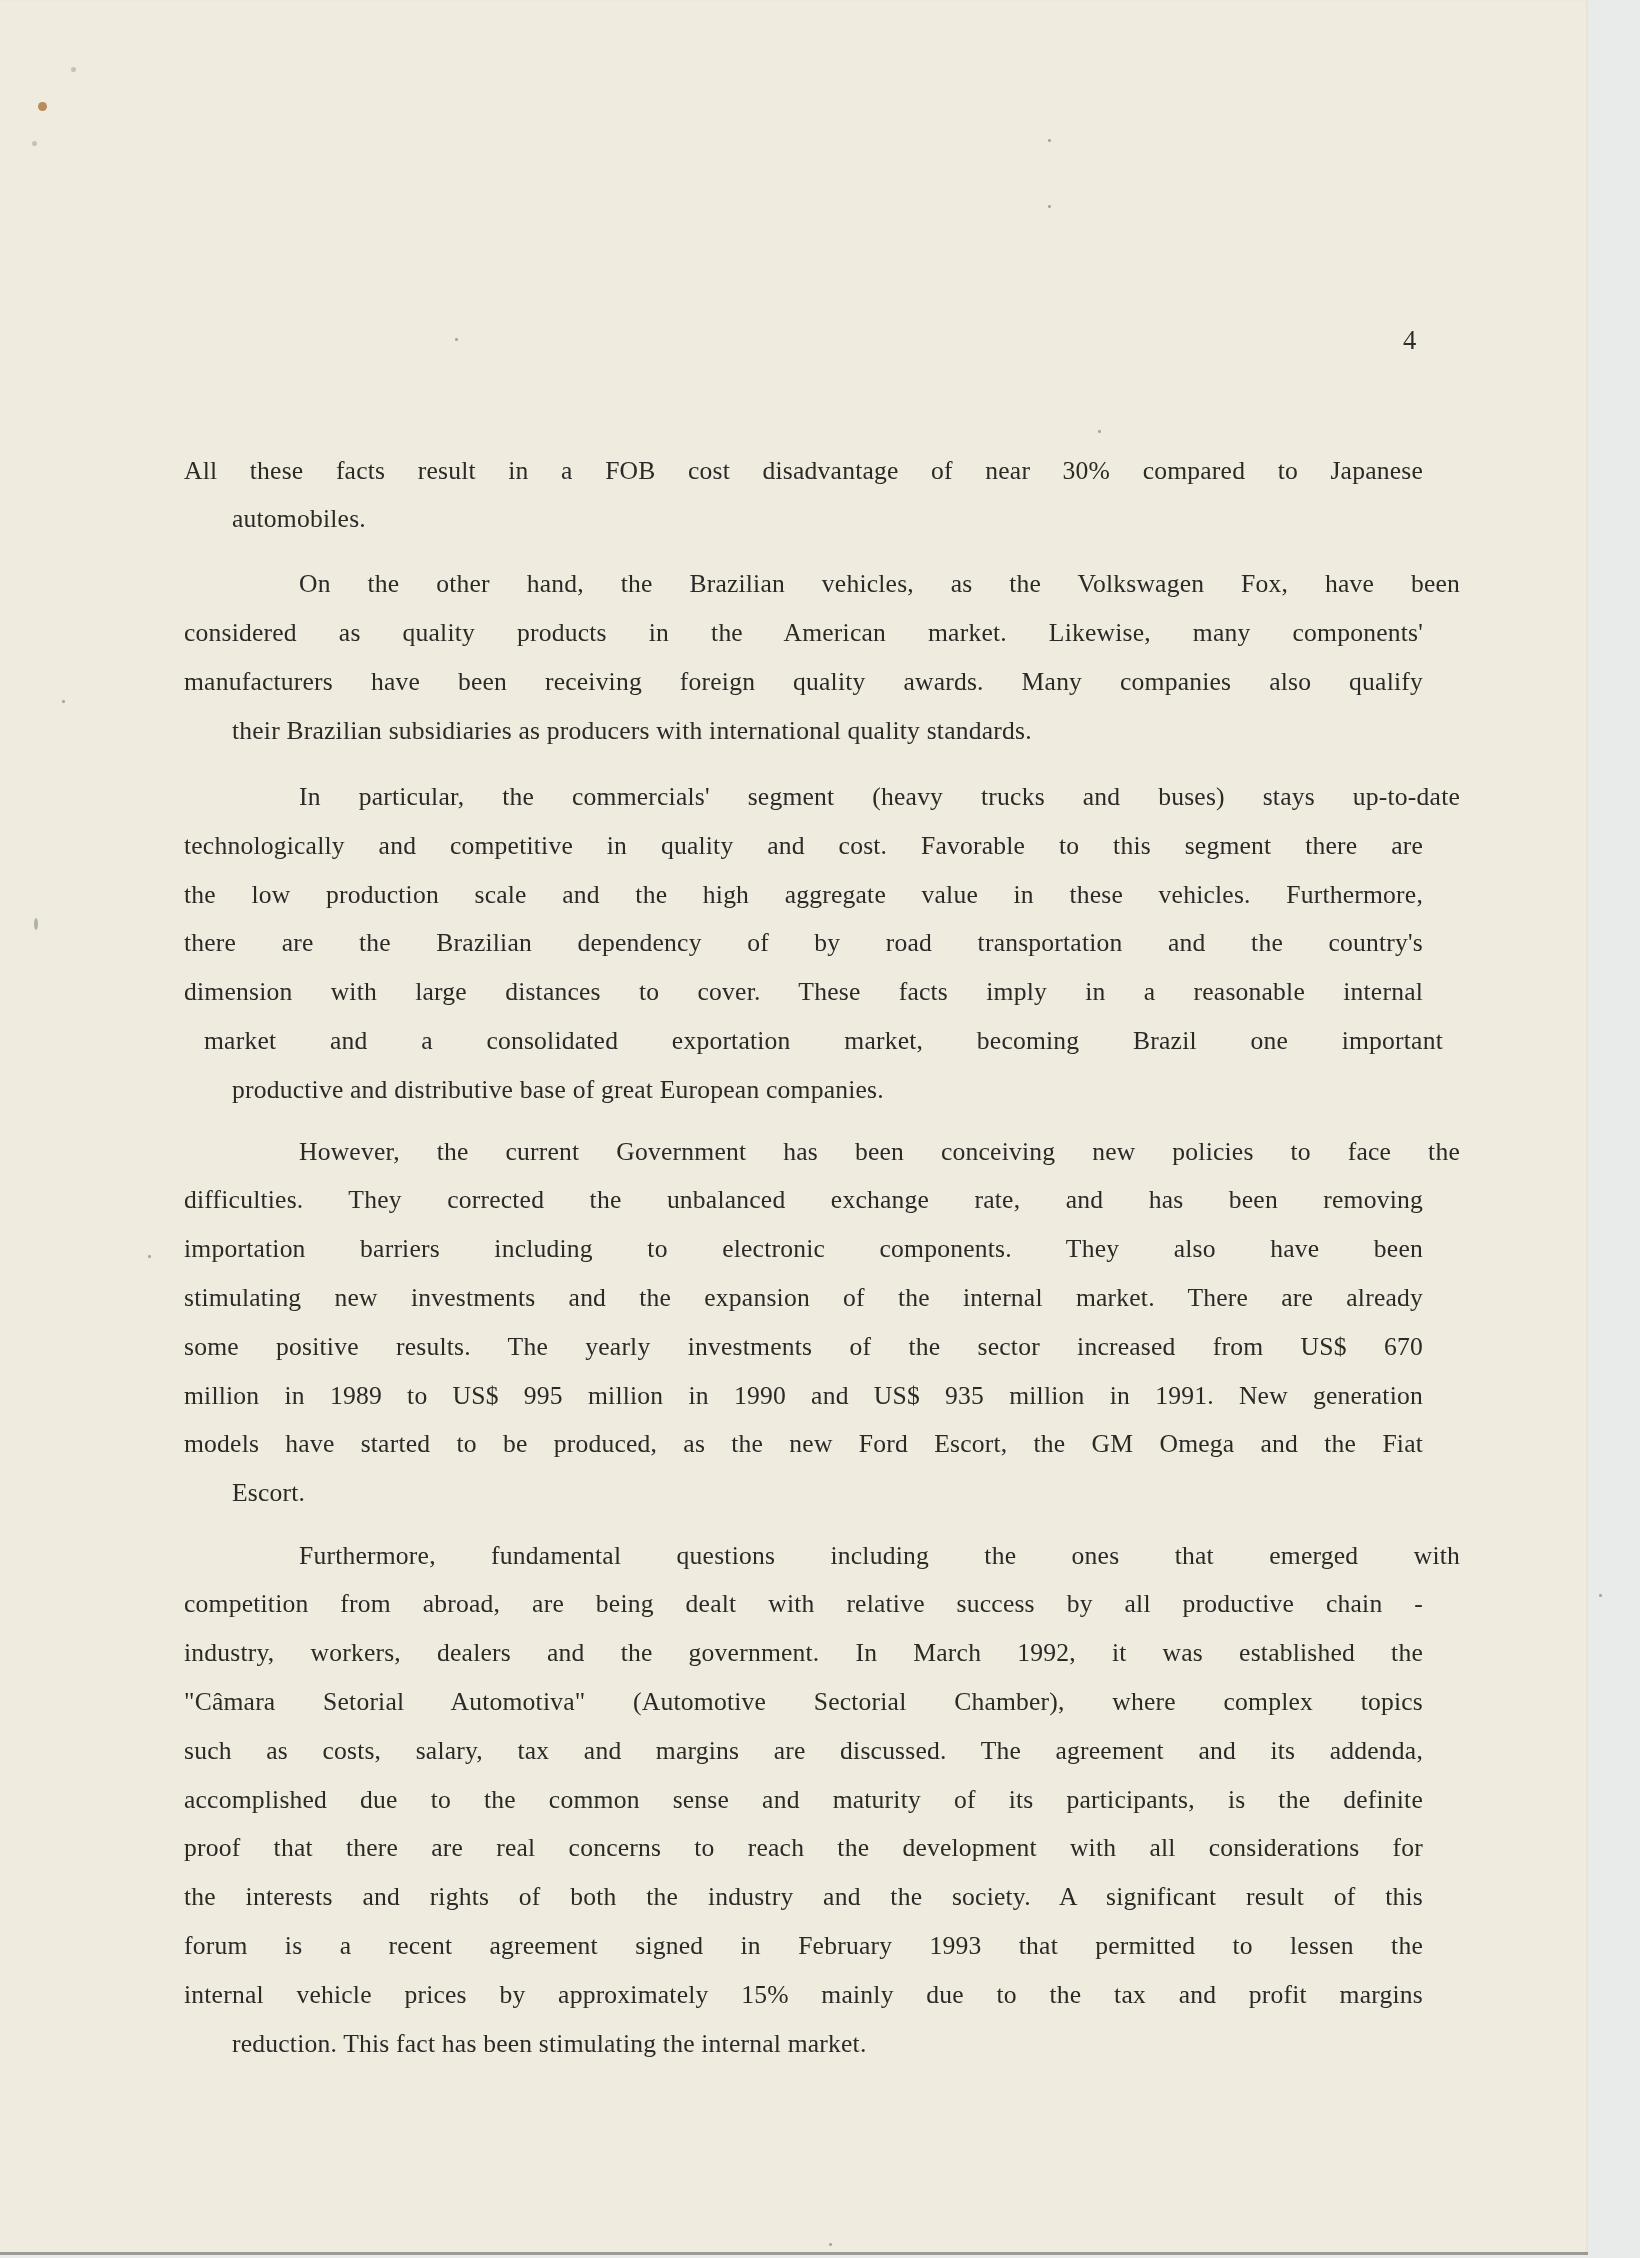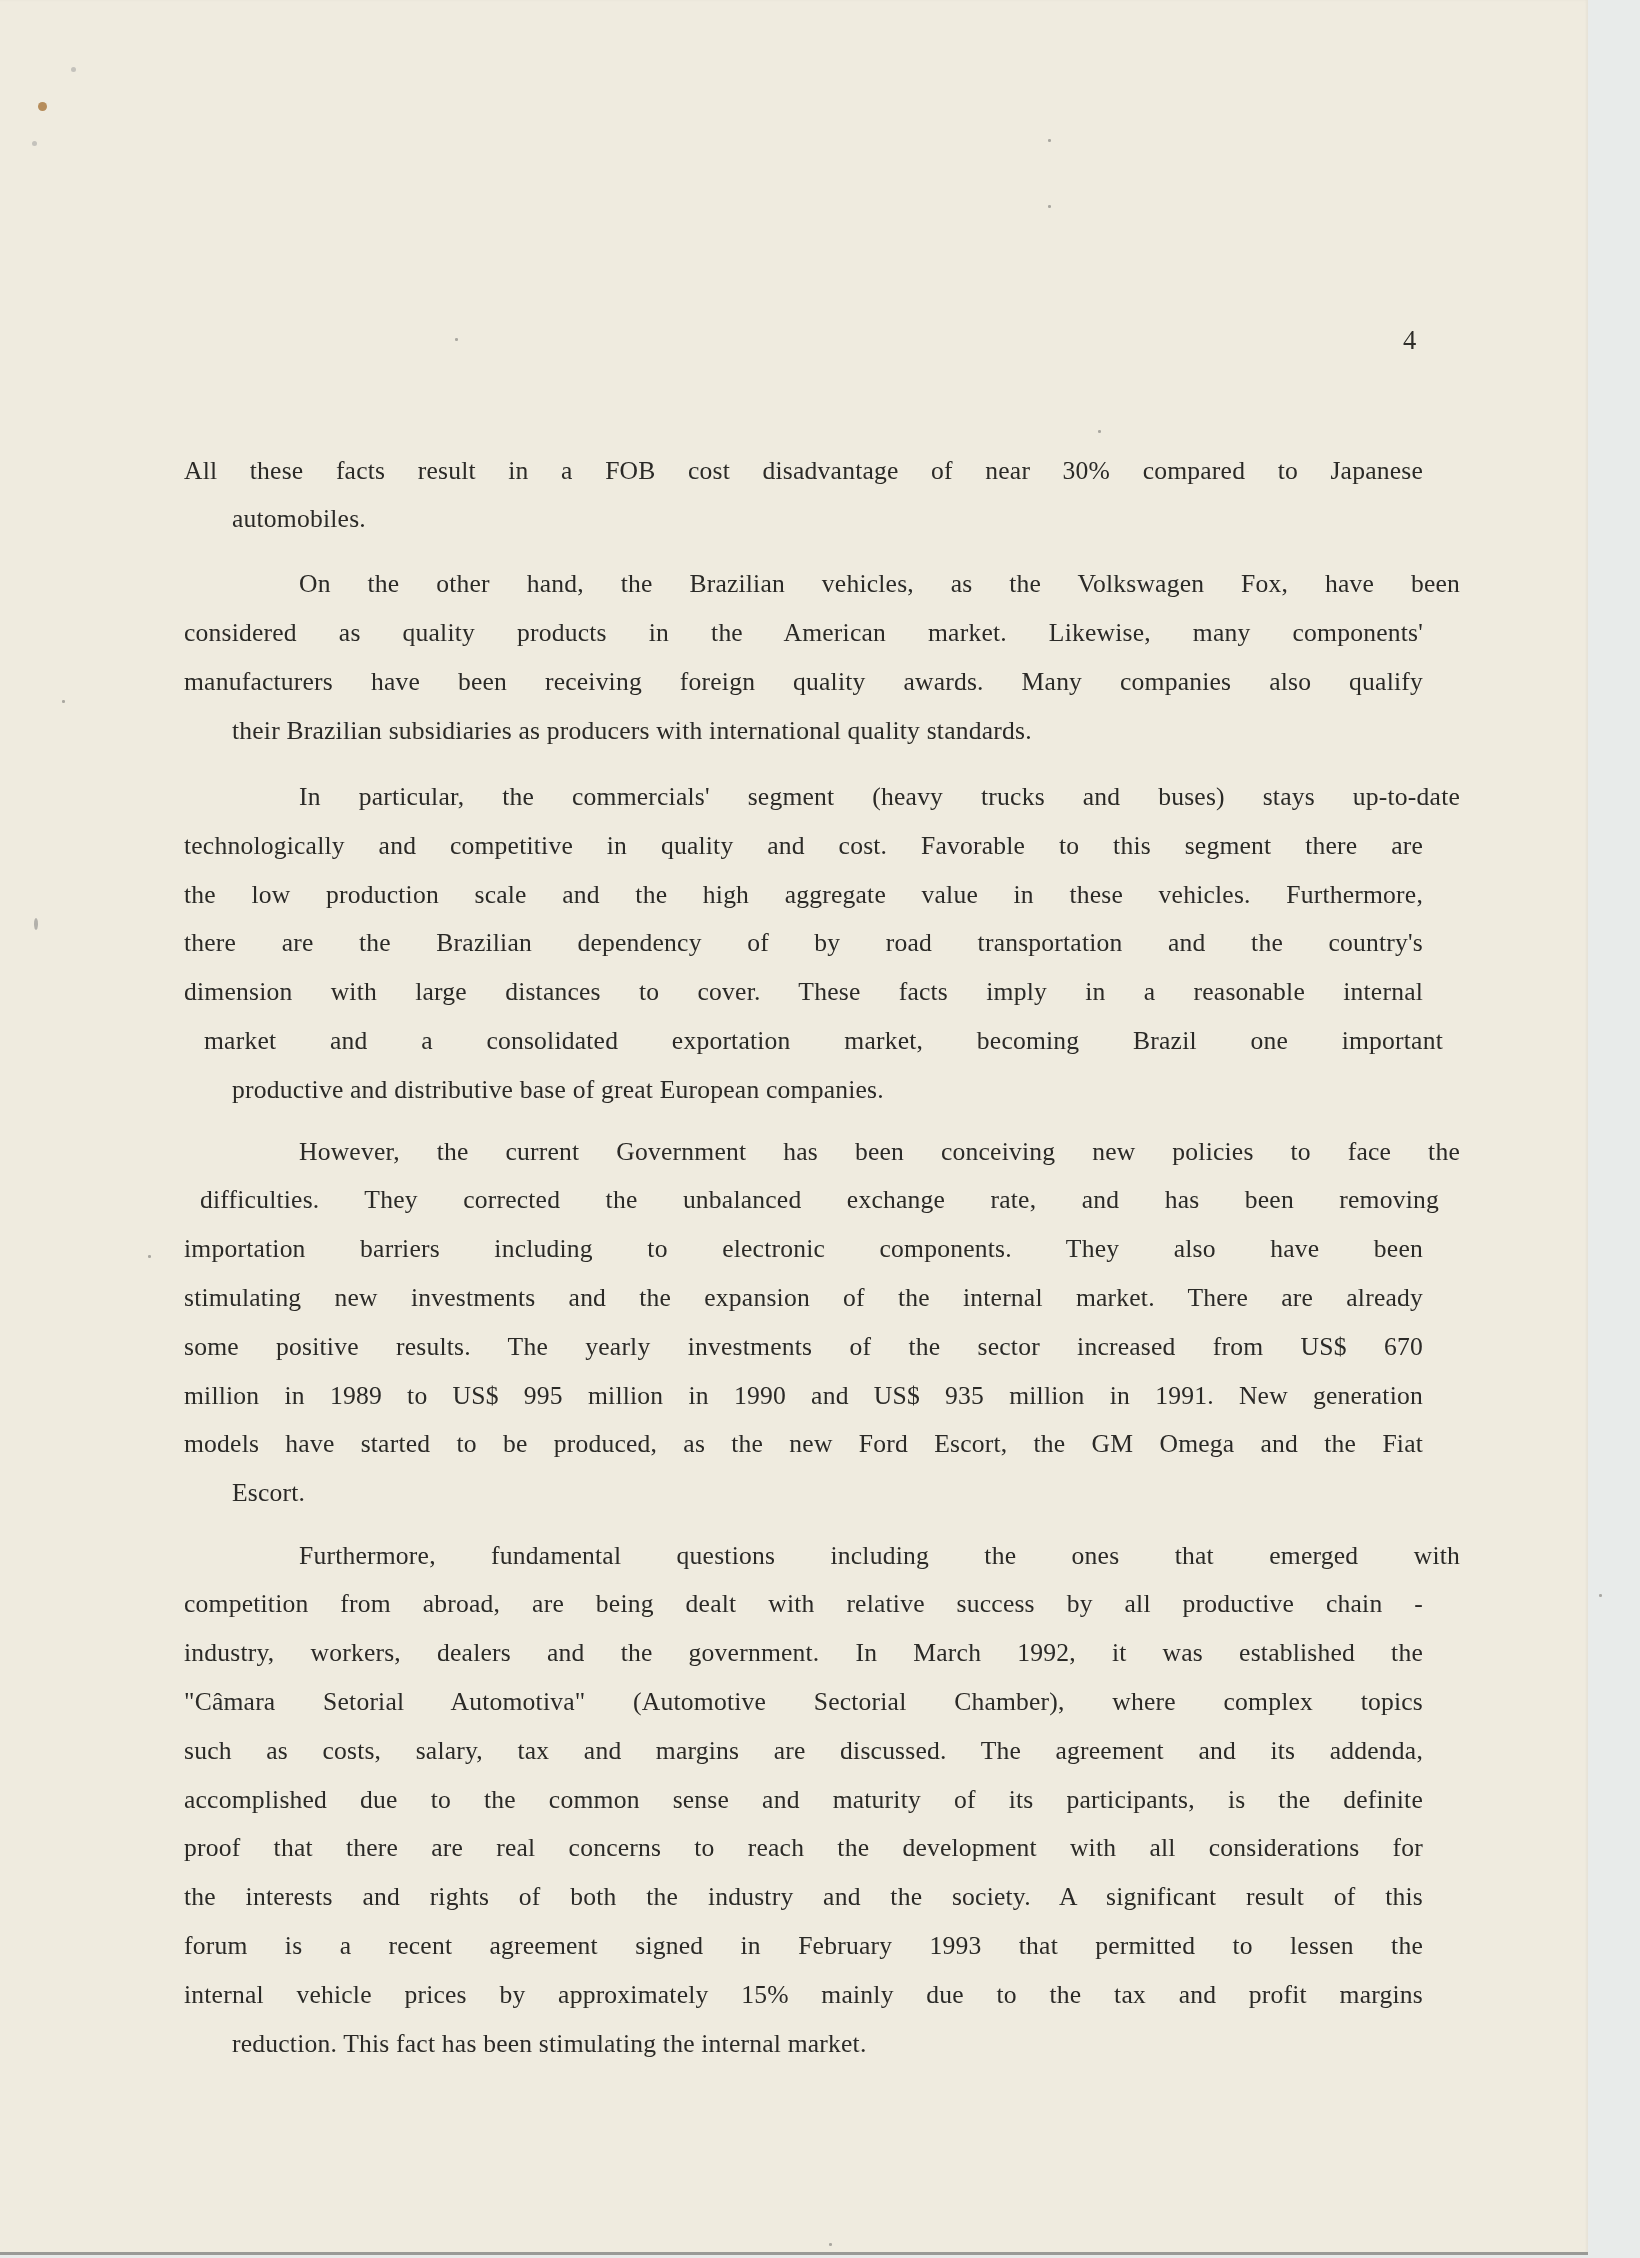--- a/index.html
+++ b/index.html
@@ -116,21 +116,21 @@
         <div class="line indent" style="top: 772px;">In particular, the commercials' segment (heavy trucks and buses) stays up-to-date</div>
         <div class="line" style="top: 821px;">technologically and competitive in quality and cost. Favorable to this segment there are</div>
         <div class="line" style="top: 870px;">the low production scale and the high aggregate value in these vehicles. Furthermore,</div>
         <div class="line" style="top: 918px;">there are the Brazilian dependency of by road transportation and the country's</div>
         <div class="line" style="top: 967px;">dimension with large distances to cover. These facts imply in a reasonable internal</div>
         <div class="line" style="top: 1016px; margin-left: 20px;">market and a consolidated exportation market, becoming Brazil one important</div>
         <div class="line last" style="top: 1065px;">productive and distributive base of great European companies.</div>
       </div>
       <div class="paragraph">
         <div class="line indent" style="top: 1127px;">However, the current Government has been conceiving new policies to face the</div>
-        <div class="line" style="top: 1175px; margin-left: 16px;">difficulties. They corrected the unbalanced exchange rate, and has been removing</div>
+        <div class="line" style="top: 1175px;">difficulties. They corrected the unbalanced exchange rate, and has been removing</div>
         <div class="line" style="top: 1224px;">importation barriers including to electronic components. They also have been</div>
         <div class="line" style="top: 1273px;">stimulating new investments and the expansion of the internal market. There are already</div>
         <div class="line" style="top: 1322px;">some positive results. The yearly investments of the sector increased from US$ 670</div>
         <div class="line" style="top: 1371px;">million in 1989 to US$ 995 million in 1990 and US$ 935 million in 1991. New generation</div>
         <div class="line" style="top: 1419px;">models have started to be produced, as the new Ford Escort, the GM Omega and the Fiat</div>
         <div class="line last" style="top: 1468px;">Escort.</div>
       </div>
       <div class="paragraph">
         <div class="line indent" style="top: 1531px;">Furthermore, fundamental questions including the ones that emerged with</div>
         <div class="line" style="top: 1579px;">competition from abroad, are being dealt with relative success by all productive chain -</div>

